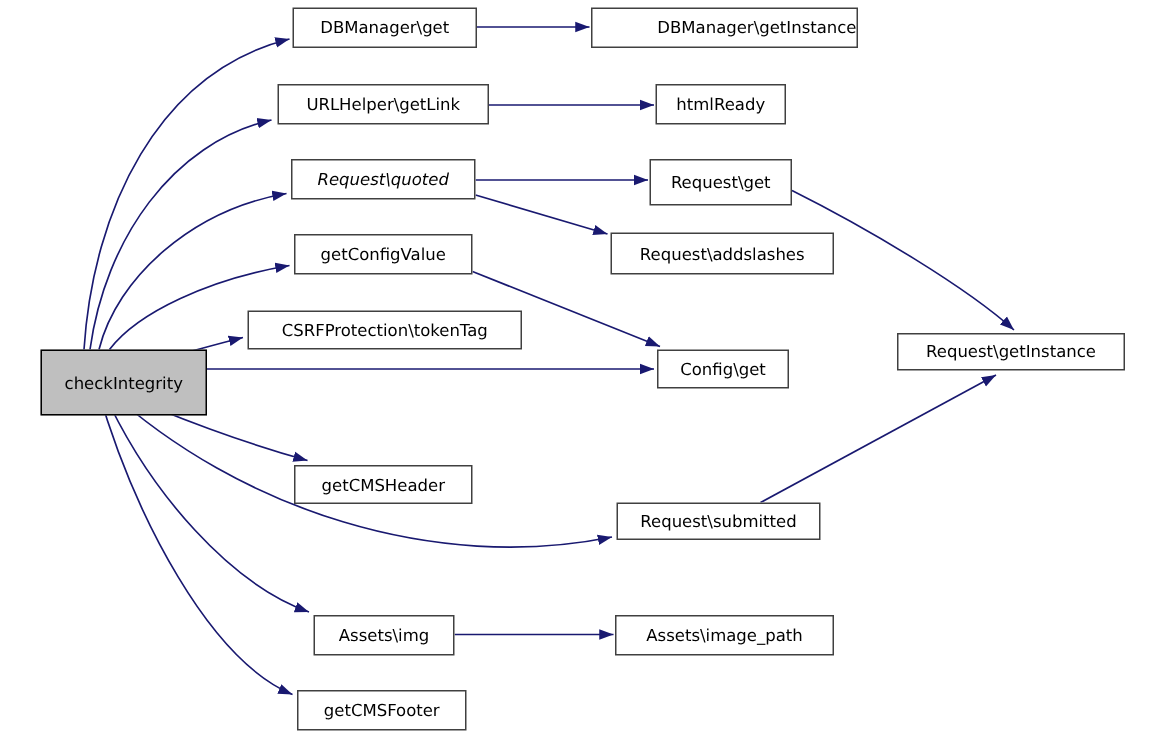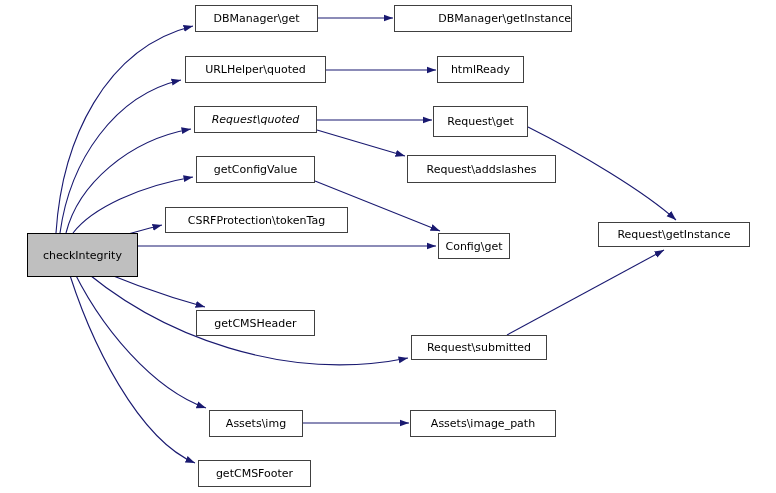--- a/index.html
+++ b/index.html
@@ -79,21 +79,21 @@
       </g>
   </svg>
   <div id="nodes-layer">
       <div class="node root" style="left: 6px; top: 233px; width: 111px; height: 44px; margin-left: 21px;">
         <span>checkIntegrity</span>
       </div>
       <div class="node" style="left: 195px; top: 5px; width: 123px; height: 27px;">
         <span>DBManager\get</span>
       </div>
       <div class="node" style="left: 185px; top: 56px; width: 141px; height: 27px;">
-        <span>URLHelper\quoted</span>
+        <span>URLHelper\getLink</span>
       </div>
       <div class="node" style="left: 194px; top: 106px; width: 123px; height: 27px; font-style: italic;">
         <span>Request\quoted</span>
       </div>
       <div class="node" style="left: 196px; top: 156px; width: 119px; height: 27px;">
         <span>getConfigValue</span>
       </div>
       <div class="node" style="left: 165px; top: 207px; width: 183px; height: 26px;">
         <span>CSRFProtection\tokenTag</span>
       </div>
@@ -111,21 +111,21 @@
       </div>
       <div class="node" style="left: 437px; top: 56px; width: 87px; height: 27px;">
         <span>htmlReady</span>
       </div>
       <div class="node" style="left: 433px; top: 106px; width: 95px; height: 31px;">
         <span>Request\get</span>
       </div>
       <div class="node" style="left: 407px; top: 155px; width: 149px; height: 28px;">
         <span>Request\addslashes</span>
       </div>
-      <div class="node" style="left: 438px; top: 233px; width: 72px; height: 26px;">
+      <div class="node" style="left: 438px; top: 233px; width: 88px; height: 26px;">
         <span>Config\get</span>
       </div>
       <div class="node" style="left: 411px; top: 335px; width: 136px; height: 25px;">
         <span>Request\submitted</span>
       </div>
       <div class="node" style="left: 410px; top: 410px; width: 146px; height: 27px;">
         <span>Assets\image_path</span>
       </div>
       <div class="node" style="left: 598px; top: 222px; width: 152px; height: 25px;">
         <span>Request\getInstance</span>

